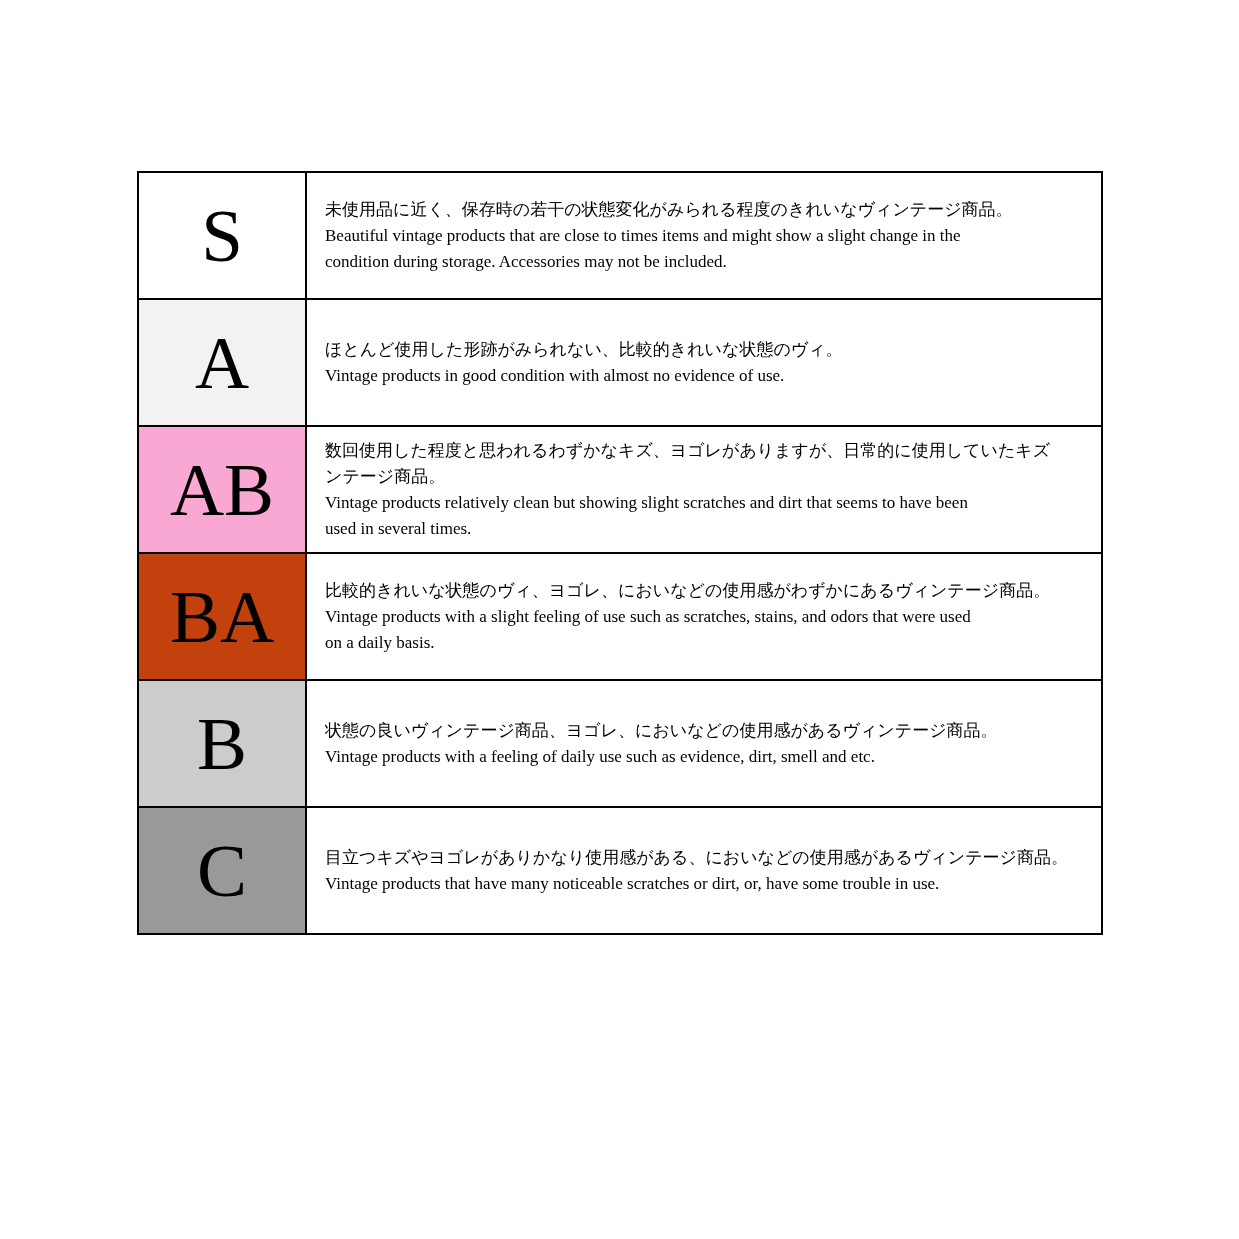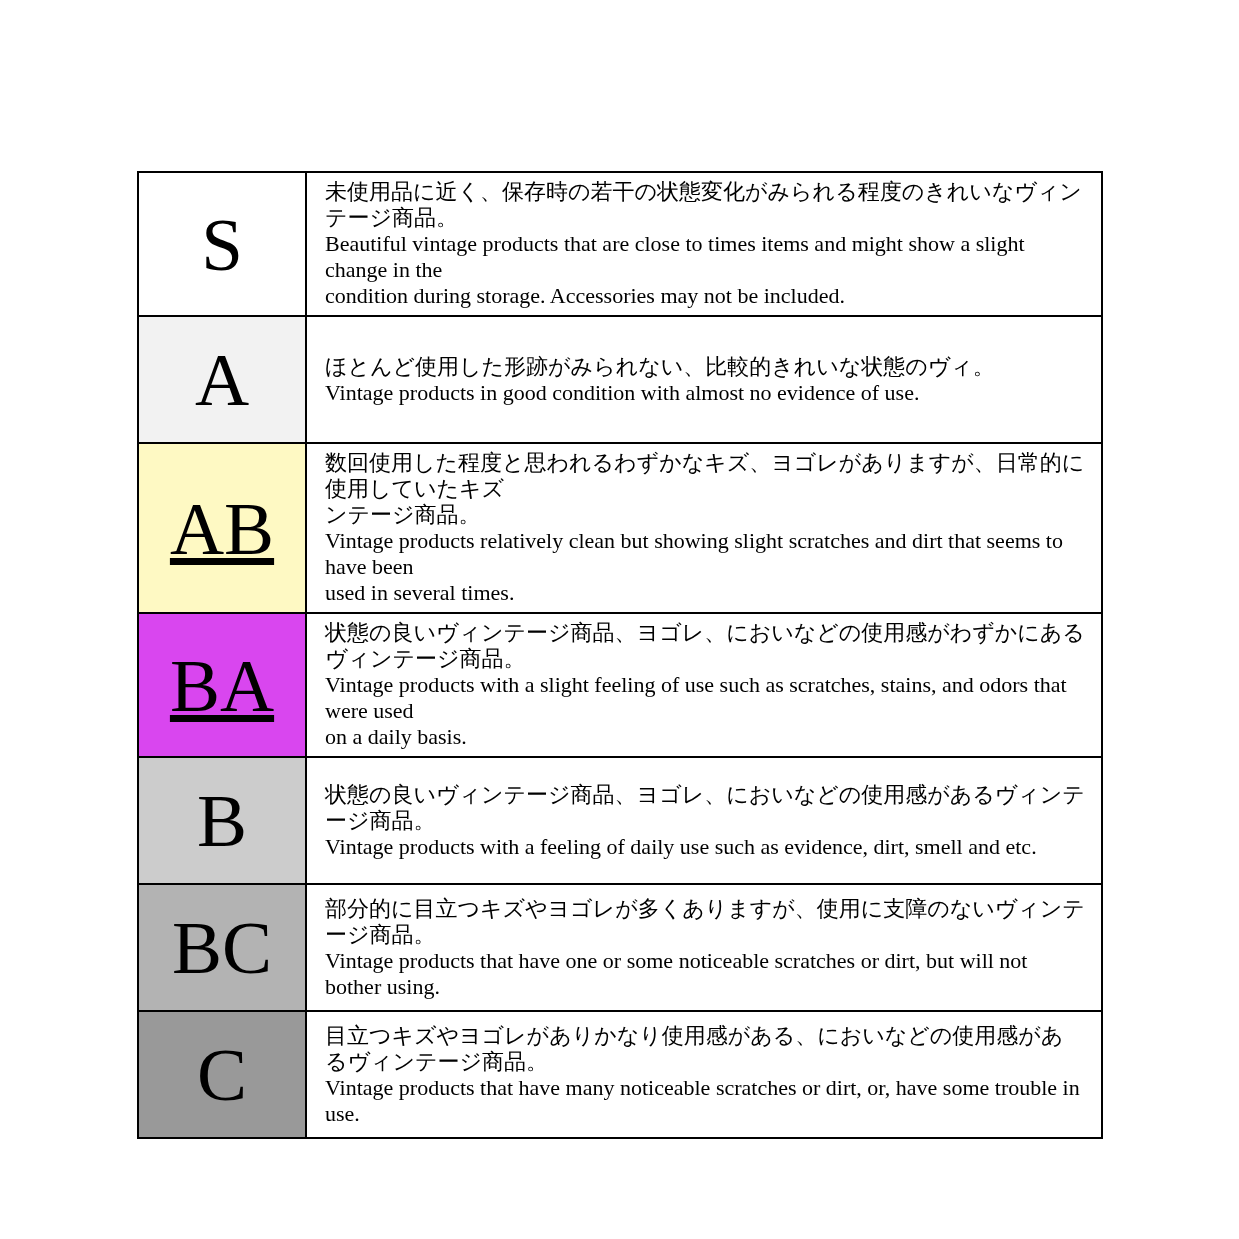--- a/index.html
+++ b/index.html
@@ -36,21 +36,21 @@
     line-height: 1;
     padding: 0;
   }
   td.desc-cell {
     vertical-align: middle;
     padding: 6px 16px 6px 18px;
     background: #ffffff;
   }
   .desc-jp, .desc-en {
     white-space: pre-line;
-    font-size: 22px;
+    font-size: 17px;
     line-height: 26px;
     text-align: left;
   }
 </style>
 </head>
 <body>
 
 <table class="grade-table">
   <tbody>
     <tr>
@@ -62,48 +62,41 @@
       </td>
     </tr>
     <tr>
       <td class="grade-cell" style="background-color: rgb(242, 242, 242);">A</td>
       <td class="desc-cell">
         <div class="desc-jp">ほとんど使用した形跡がみられない、比較的きれいな状態のヴィ。</div>
         <div class="desc-en">Vintage products in good condition with almost no evidence of use.</div>
       </td>
     </tr>
     <tr>
-      <td class="grade-cell" style="background-color: #fef9c3; text-decoration: underline;">AB</td>
+      <td class="grade-cell" style="background-color: #f9a8d4;">AB</td>
       <td class="desc-cell">
         <div class="desc-jp">数回使用した程度と思われるわずかなキズ、ヨゴレがありますが、日常的に使用していたキズ
 ンテージ商品。</div>
         <div class="desc-en">Vintage products relatively clean but showing slight scratches and dirt that seems to have been
 used in several times.</div>
       </td>
     </tr>
     <tr>
-      <td class="grade-cell" style="background-color: #d946ef; text-decoration: underline;">BA</td>
+      <td class="grade-cell" style="background-color: #c2410c;">BA</td>
       <td class="desc-cell">
-        <div class="desc-jp">状態の良いヴィンテージ商品、ヨゴレ、においなどの使用感がわずかにあるヴィンテージ商品。</div>
+        <div class="desc-jp">比較的きれいな状態のヴィ、ヨゴレ、においなどの使用感がわずかにあるヴィンテージ商品。</div>
         <div class="desc-en">Vintage products with a slight feeling of use such as scratches, stains, and odors that were used
 on a daily basis.</div>
       </td>
     </tr>
     <tr>
       <td class="grade-cell" style="background-color: rgb(204, 204, 204);">B</td>
       <td class="desc-cell">
         <div class="desc-jp">状態の良いヴィンテージ商品、ヨゴレ、においなどの使用感があるヴィンテージ商品。</div>
         <div class="desc-en">Vintage products with a feeling of daily use such as evidence, dirt, smell and etc.</div>
-      </td>
-    </tr>
-    <tr>
-      <td class="grade-cell" style="background-color: rgb(179, 179, 179);">BC</td>
-      <td class="desc-cell">
-        <div class="desc-jp">部分的に目立つキズやヨゴレが多くありますが、使用に支障のないヴィンテージ商品。</div>
-        <div class="desc-en">Vintage products that have one or some noticeable scratches or dirt, but will not bother using.</div>
       </td>
     </tr>
     <tr>
       <td class="grade-cell" style="background-color: rgb(153, 153, 153);">C</td>
       <td class="desc-cell">
         <div class="desc-jp">目立つキズやヨゴレがありかなり使用感がある、においなどの使用感があるヴィンテージ商品。</div>
         <div class="desc-en">Vintage products that have many noticeable scratches or dirt, or, have some trouble in use.</div>
       </td>
     </tr>
   </tbody>

